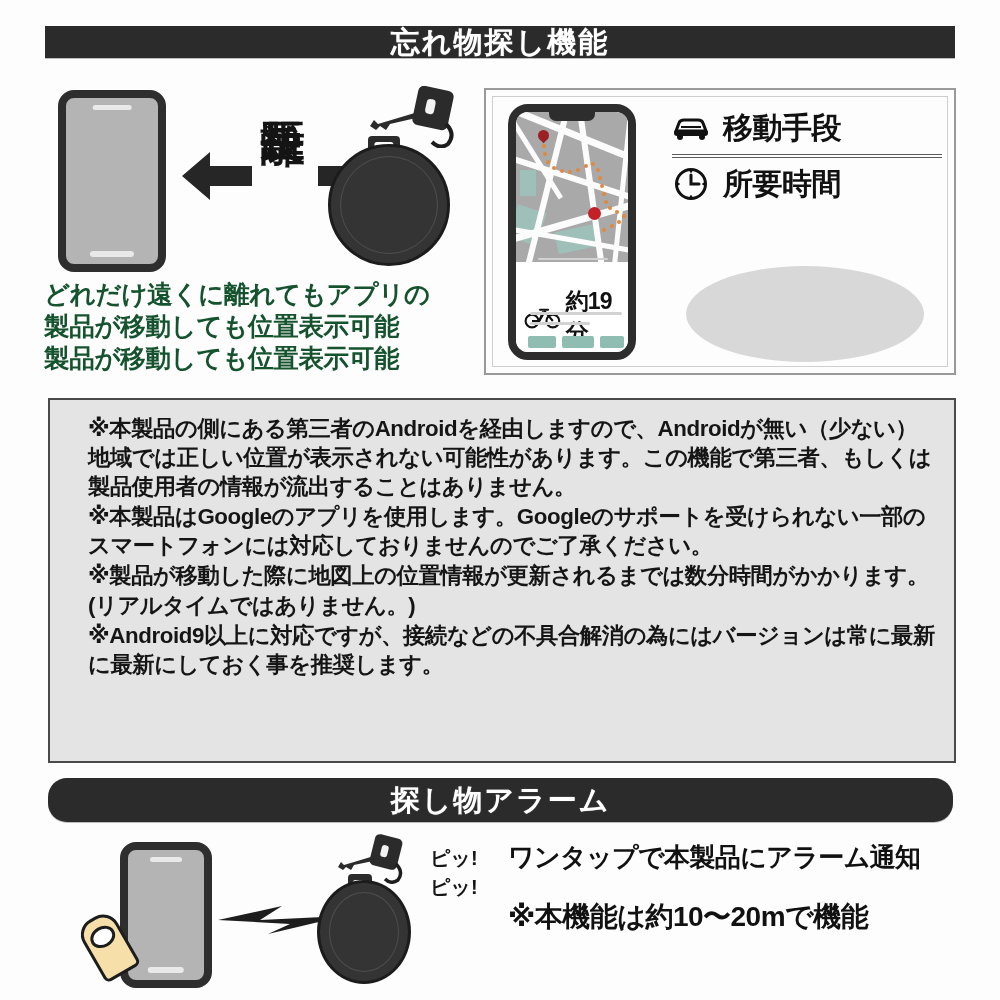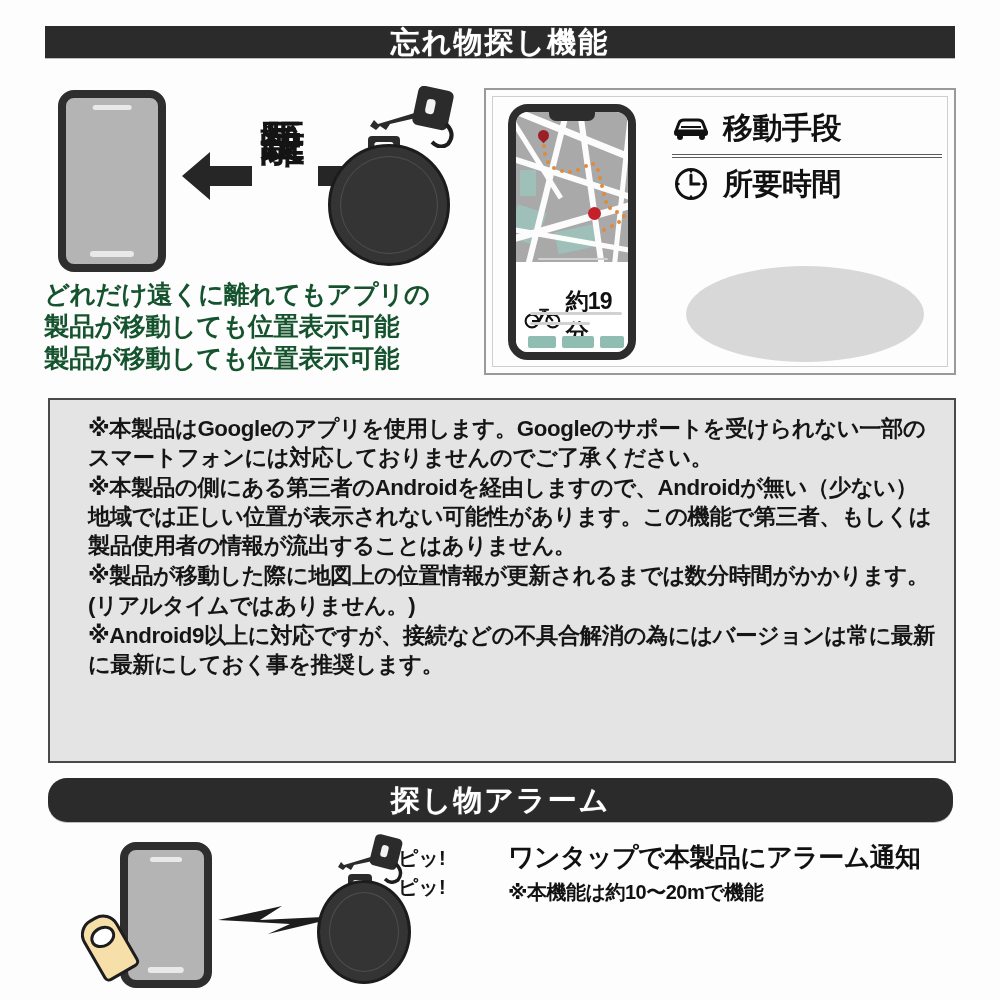--- a/index.html
+++ b/index.html
@@ -205,34 +205,34 @@
     width: 20px; height: 15px; border: 3px solid #1d1d1d; border-radius: 50%;
     background: #fff;
   }
 
   .bolt { position: absolute; }
 
   #sfx {
     position: absolute; left: 342px; top: 8px;
     font-size: 20px; font-weight: bold; line-height: 1.45; color: #151515;
   }
-  #sfx div { white-space: nowrap; }
+  #sfx div { white-space: nowrap; margin-left: 32px; }
 
   
   #bottom-right { position: absolute; left: 508px; top: 840px; width: 450px; }
   #br-title { font-size: 26px; font-weight: bold; letter-spacing: -0.6px; color: #111; white-space: nowrap; }
   #br-pill {
     margin-top: 8px;
     background: #4a4a4a; color: #ffffff; border-radius: 12px;
     font-size: 23px; font-weight: bold; letter-spacing: -0.4px;
     padding: 5px 14px 6px; display: inline-block; white-space: nowrap;
     text-shadow: 0 0 1px rgba(255,255,255,.4);
   }
   #br-note {
-    margin-top: 4px; font-size: 20px; font-weight: bold; letter-spacing: -0.5px;
+    margin-top: 23px; font-size: 28px; font-weight: bold; letter-spacing: -0.5px;
     color: #111; white-space: nowrap;
   }
 </style>
 </head>
 <body>
 
 <div class="page">
 
   <div class="sec-bar" id="sec-bar-1">
     <span class="bar-label">忘れ物探し機能</span>
@@ -371,22 +371,22 @@
         <span class="feat-label">所要時間</span>
       </div>
     </div>
 
     <div id="blob-note">
       <div class="blob"></div>
     </div>
   </div>
 
   <div id="notes-box">
+    <div class="note">※本製品の側にある第三者のAndroidを経由しますので、Androidが無い（少ない）地域では正しい位置が表示されない可能性があります。この機能で第三者、もしくは製品使用者の情報が流出することはありません。</div>
     <div class="note">※本製品はGoogleのアプリを使用します。Googleのサポートを受けられない一部のスマートフォンには対応しておりませんのでご了承ください。</div>
-    <div class="note">※本製品の側にある第三者のAndroidを経由しますので、Androidが無い（少ない）地域では正しい位置が表示されない可能性があります。この機能で第三者、もしくは製品使用者の情報が流出することはありません。</div>
     <div class="note">※製品が移動した際に地図上の位置情報が更新されるまでは数分時間がかかります。(リアルタイムではありません。)</div>
     <div class="note">※Android9以上に対応ですが、接続などの不具合解消の為にはバージョンは常に最新に最新にしておく事を推奨します。</div>
   </div>
 
   <div class="sec-bar" id="sec-bar-2">
     <span class="bar-label">探し物アラーム</span>
   </div>
 
   <div id="illus-bottom">
 

